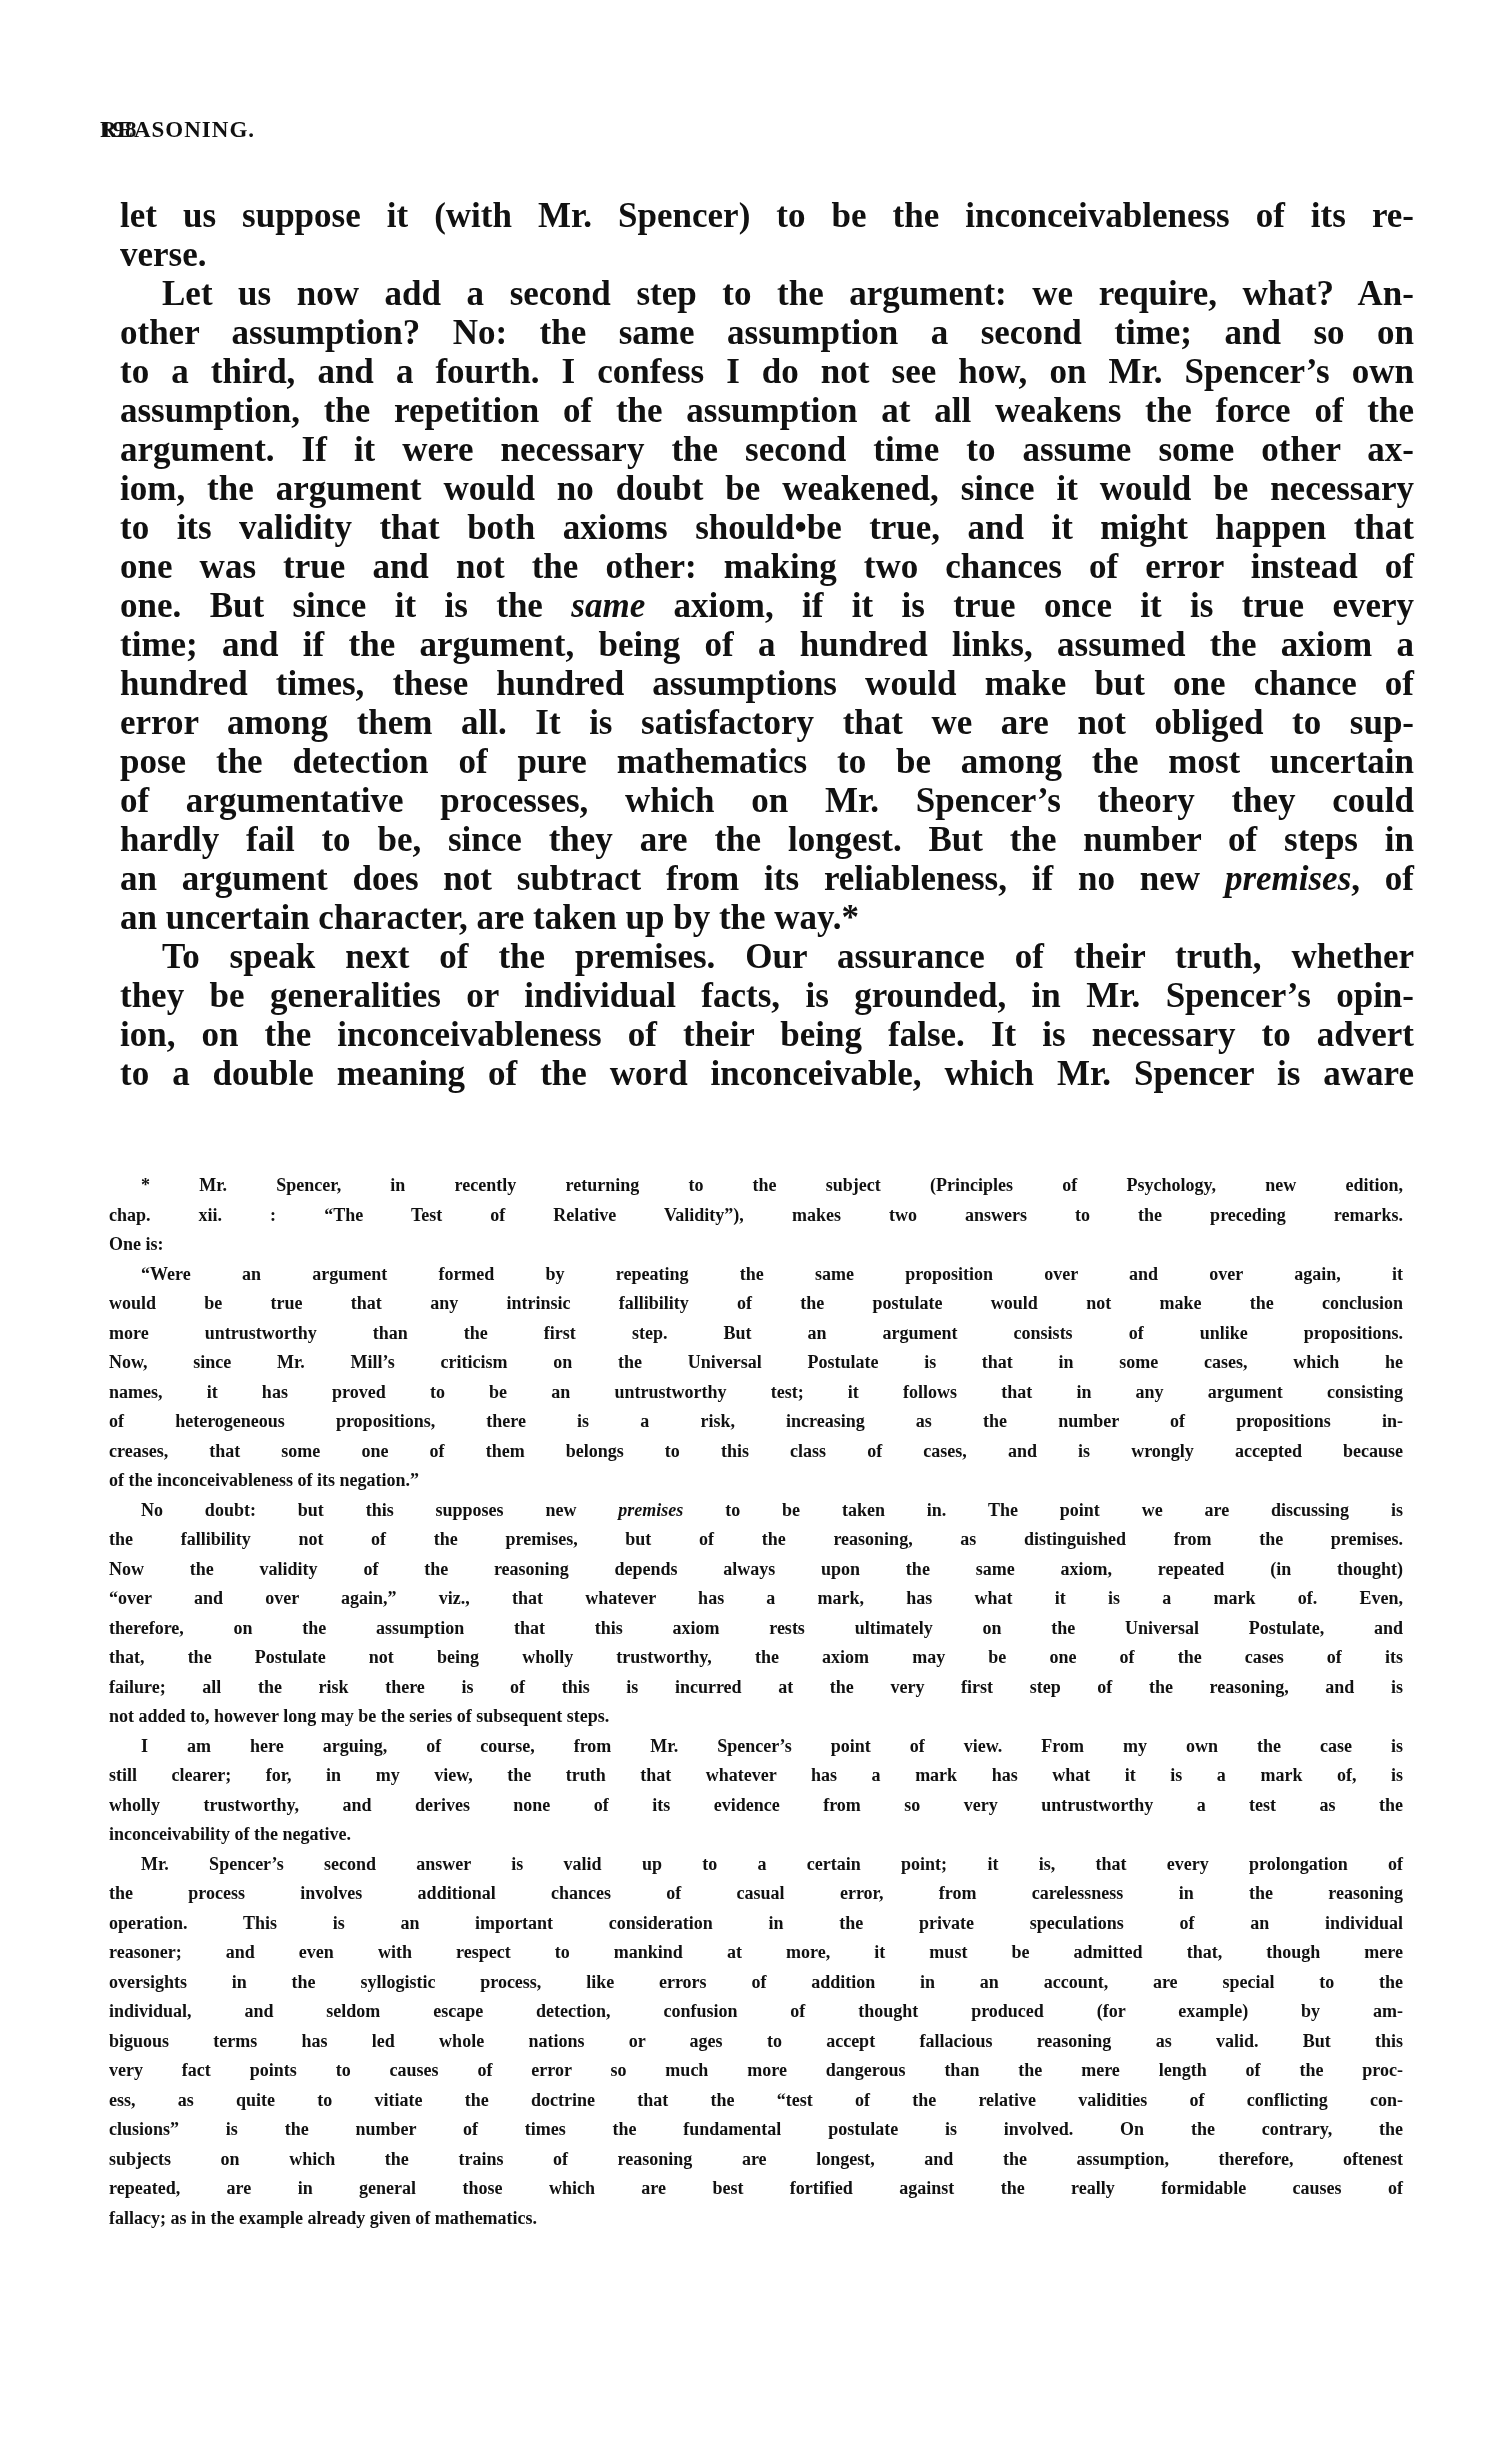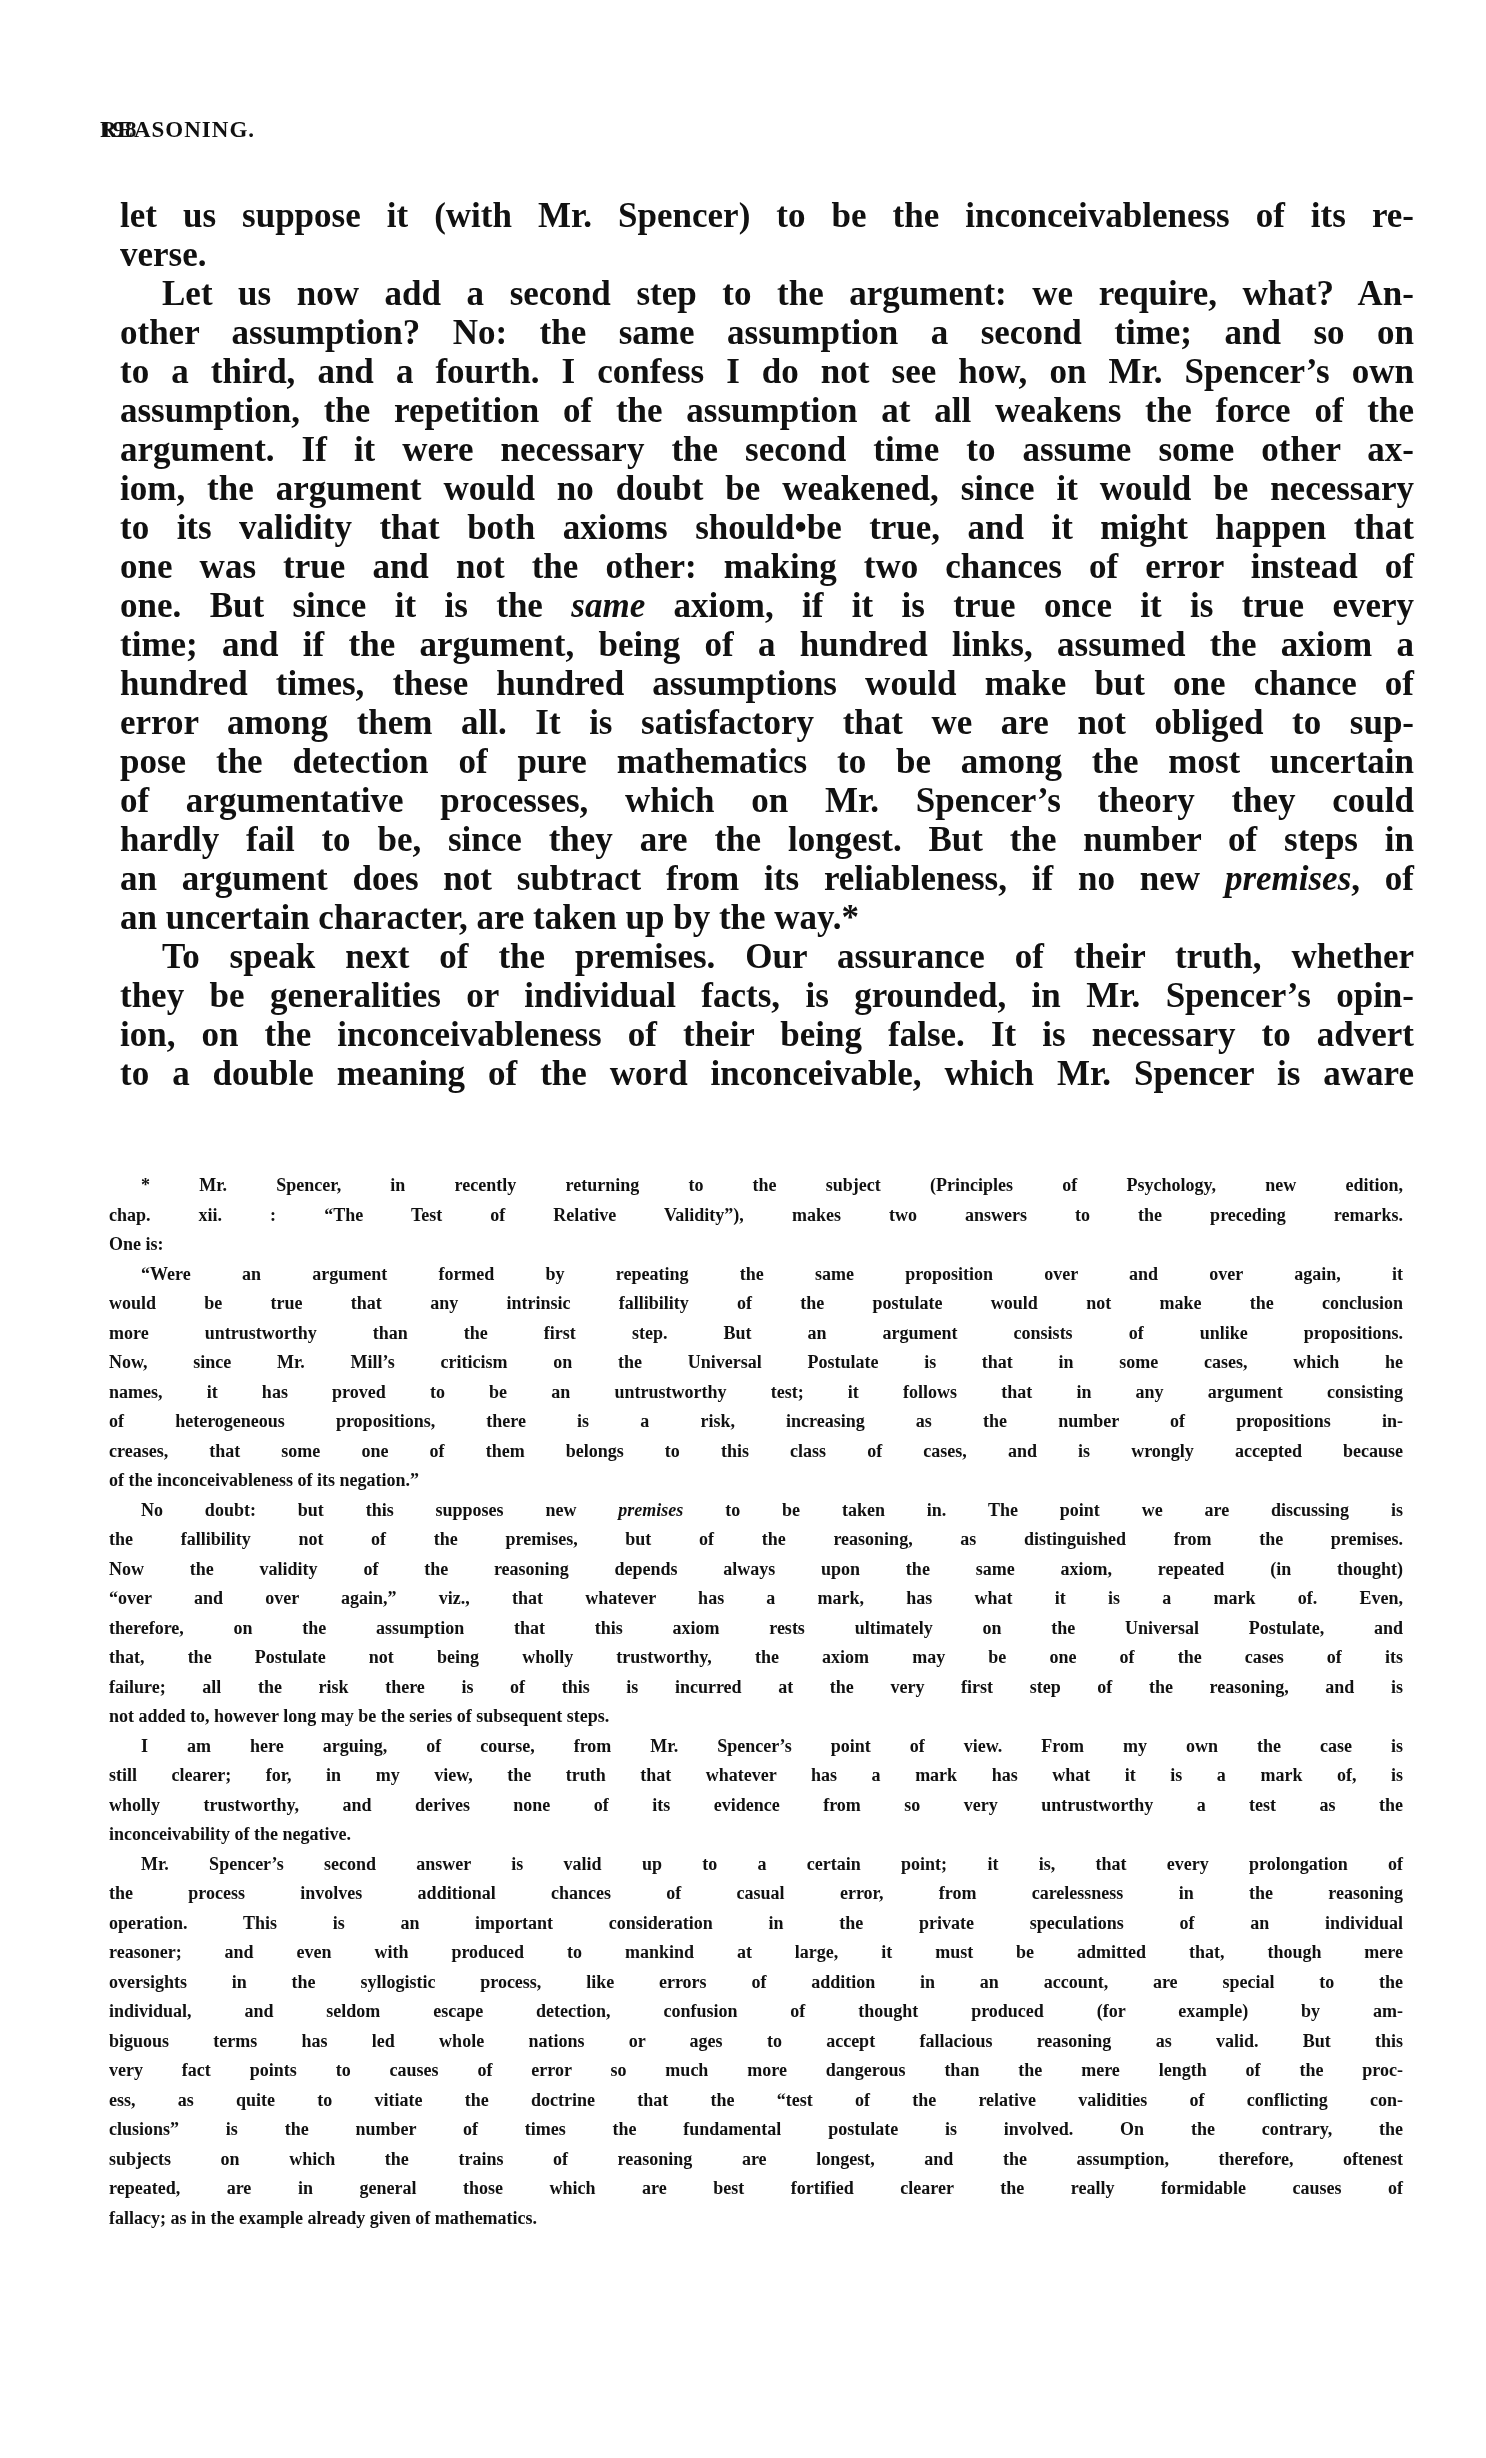--- a/index.html
+++ b/index.html
@@ -123,25 +123,25 @@
       <div class="line">that, the Postulate not being wholly trustworthy, the axiom may be one of the cases of its</div>
       <div class="line">failure; all the risk there is of this is incurred at the very first step of the reasoning, and is</div>
       <div class="line last">not added to, however long may be the series of subsequent steps.</div>
       <div class="line indent">I am here arguing, of course, from Mr. Spencer’s point of view. From my own the case is</div>
       <div class="line">still clearer; for, in my view, the truth that whatever has a mark has what it is a mark of, is</div>
       <div class="line">wholly trustworthy, and derives none of its evidence from so very untrustworthy a test as the</div>
       <div class="line last">inconceivability of the negative.</div>
       <div class="line indent">Mr. Spencer’s second answer is valid up to a certain point; it is, that every prolongation of</div>
       <div class="line">the process involves additional chances of casual error, from carelessness in the reasoning</div>
       <div class="line">operation. This is an important consideration in the private speculations of an individual</div>
-      <div class="line">reasoner; and even with produced to mankind at large, it must be admitted that, though mere</div>
+      <div class="line">reasoner; and even with respect to mankind at more, it must be admitted that, though mere</div>
       <div class="line">oversights in the syllogistic process, like errors of addition in an account, are special to the</div>
       <div class="line">individual, and seldom escape detection, confusion of thought produced (for example) by am-</div>
       <div class="line">biguous terms has led whole nations or ages to accept fallacious reasoning as valid. But this</div>
       <div class="line">very fact points to causes of error so much more dangerous than the mere length of the proc-</div>
       <div class="line">ess, as quite to vitiate the doctrine that the “test of the relative validities of conflicting con-</div>
       <div class="line">clusions” is the number of times the fundamental postulate is involved. On the contrary, the</div>
       <div class="line">subjects on which the trains of reasoning are longest, and the assumption, therefore, oftenest</div>
-      <div class="line">repeated, are in general those which are best fortified clearer the really formidable causes of</div>
+      <div class="line">repeated, are in general those which are best fortified against the really formidable causes of</div>
       <div class="line last">fallacy; as in the example already given of mathematics.</div>
     </div>
 </div>
 
 
 </body></html>

